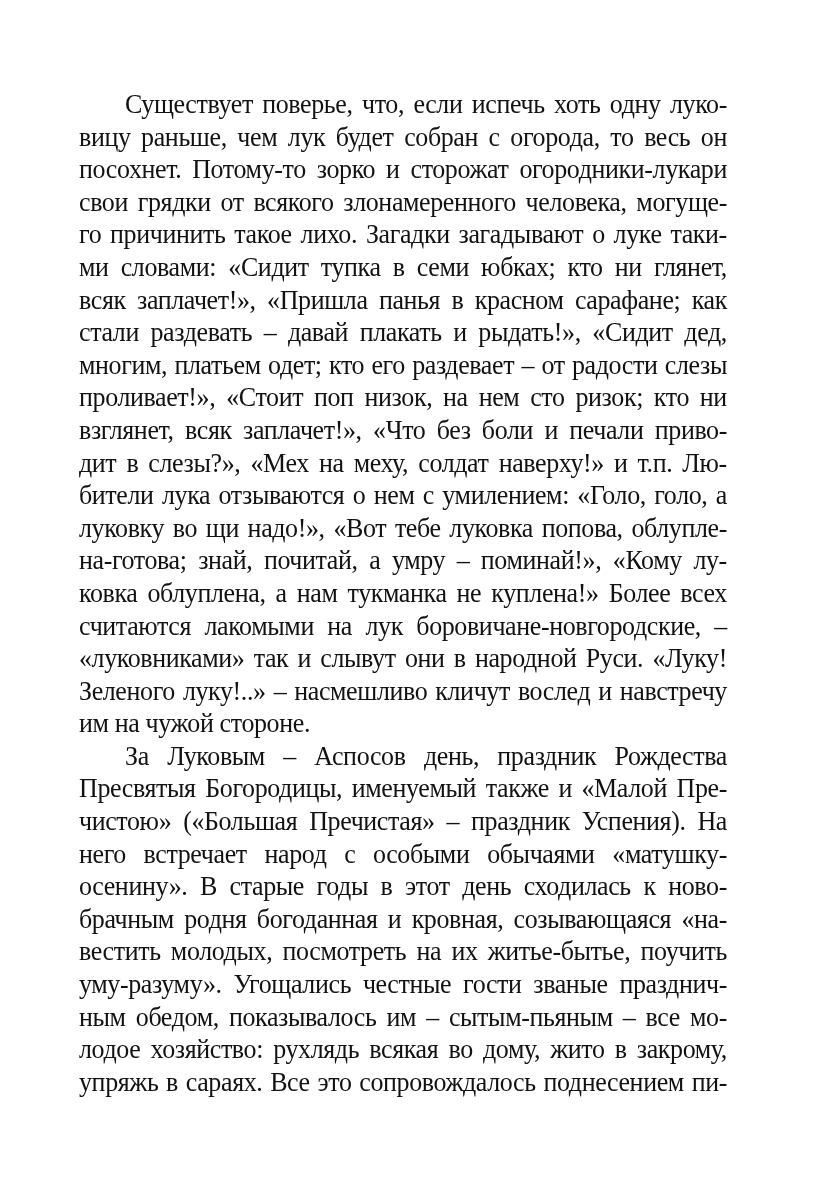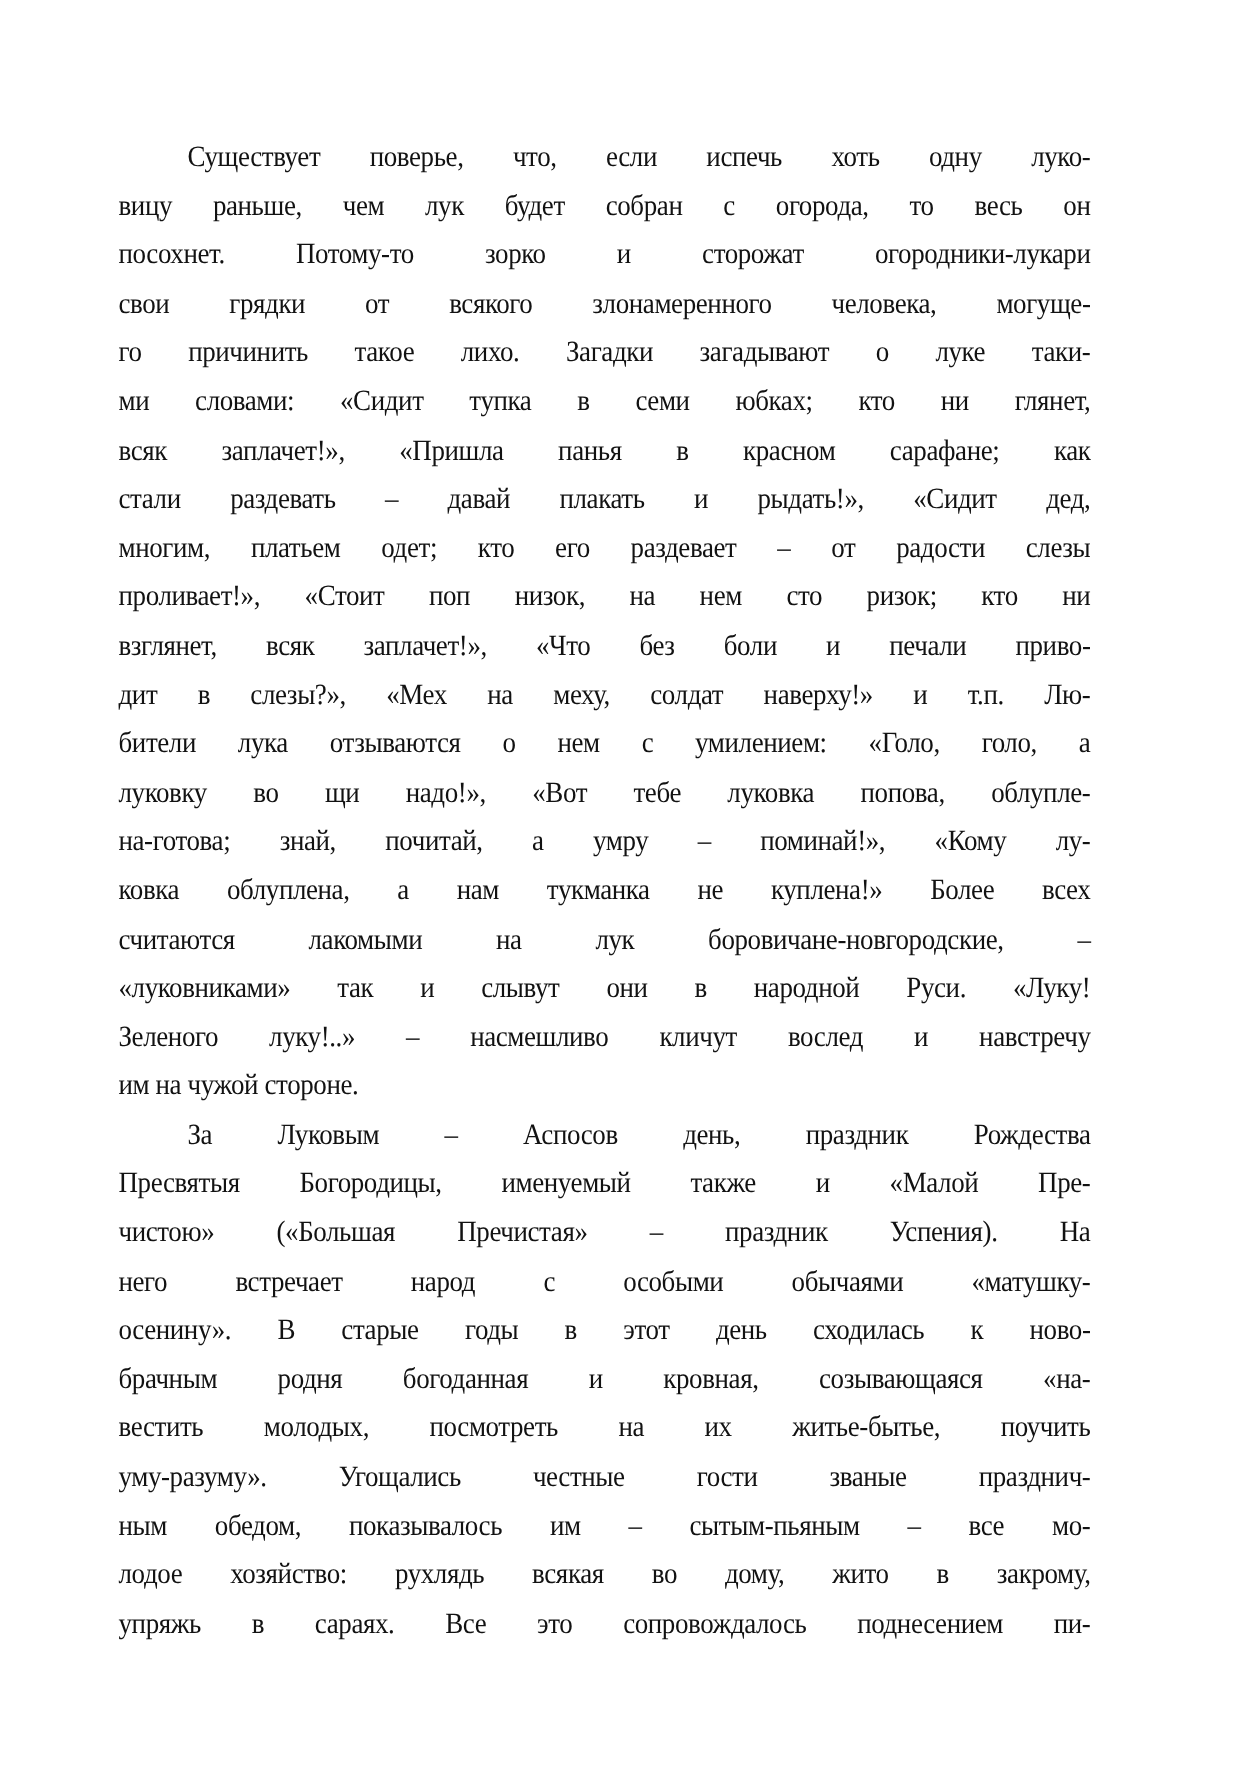--- a/index.html
+++ b/index.html
@@ -13,21 +13,21 @@
     height: 1191px;
     background: #ffffff;
     overflow: hidden;
     font-family: "Liberation Serif", "DejaVu Serif", serif;
   }
   .text-block {
     position: absolute;
     left: 79px;
     top: 88px;
     width: 648px;
-    font-size: 18px;
+    font-size: 26px;
     color: #121212;
     letter-spacing: -0.015em;
   }
   .line {
     height: 32.6px;
     line-height: 32.6px;
     white-space: pre;
     transform: scaleY(1.09);
     transform-origin: 50% 50%;
   }

